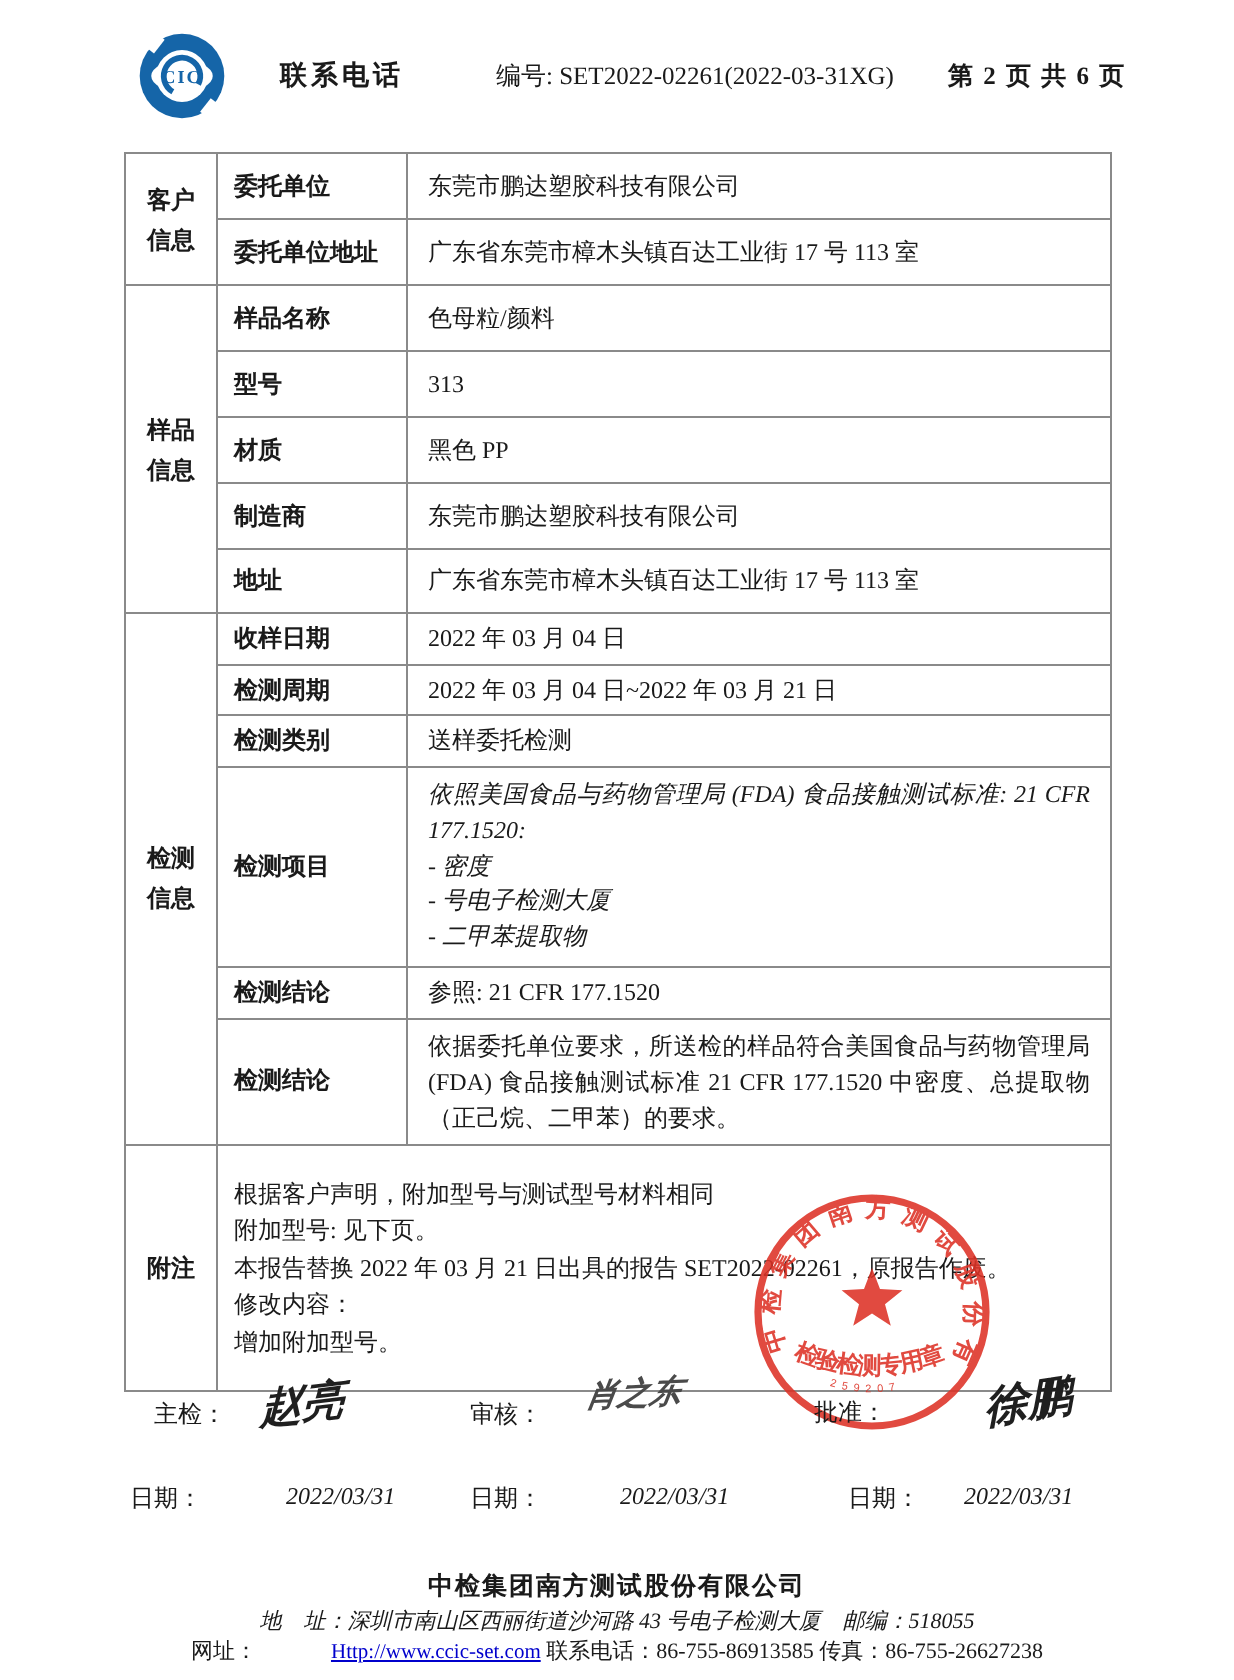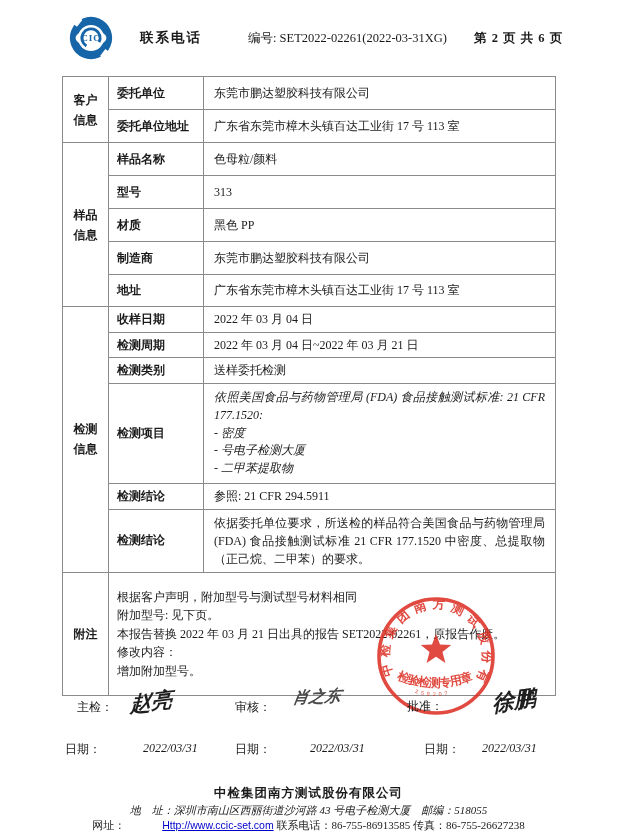--- a/index.html
+++ b/index.html
@@ -47,21 +47,21 @@
   }
   .sig1 { left: 130px; top: 688px; font-size: 21px; transform: rotate(-7deg) skewX(-8deg); }
   .sig2 { left: 293px; top: 687px; font-size: 16px; color: #4a4a4a; transform: rotate(-3deg) skewX(-12deg); }
   .sig3 { left: 492px; top: 686px; font-size: 22px; z-index: 6; transform: rotate(-9deg) skewX(-6deg); }
   .date-val { position: absolute; font-size: 12px; font-style: italic; }
   
   .footer { position: absolute; left: 0; width: 617px; text-align: center; }
   .f-company { top: 785px; font-size: 12.5px; font-weight: bold; letter-spacing: 1px; }
   .f-addr { top: 803px; font-size: 11px; font-style: italic; }
   .f-web { top: 818px; font-size: 11px; }
-  .f-web a { color: #0000cc; text-decoration: underline; font-family: Liberation Sans, sans-serif; font-size: 10.5px; padding-left: 37px; }
+  .f-web a { color: #0000cc; text-decoration: underline; font-family: Liberation Serif, serif; font-size: 10.5px; padding-left: 37px; }
 </style>
 </head>
 <body>
 
 <svg class="logo" viewBox="0 0 60 52">
   <circle cx="30" cy="26" r="22" fill="#1565a8"></circle>
   <circle cx="30" cy="26" r="13.5" fill="#ffffff"></circle>
   <rect x="6" y="2" width="14" height="9" fill="#ffffff" transform="rotate(38 13 6)"></rect>
   <rect x="41" y="41" width="14" height="9" fill="#ffffff" transform="rotate(38 48 45)"></rect>
   <ellipse cx="30" cy="26" rx="16" ry="8" fill="#ffffff"></ellipse>
@@ -129,21 +129,21 @@
       <td class="fld">检测项目</td>
       <td class="cell-multi">
         <div style="text-align:justify">依照美国食品与药物管理局 (FDA) 食品接触测试标准: 21 CFR 177.1520:</div>
         <div>- 密度</div>
         <div>- 号电子检测大厦</div>
         <div>- 二甲苯提取物</div>
       </td>
     </tr>
     <tr class="h26">
       <td class="fld">检测结论</td>
-      <td class="val">参照: 21 CFR 294.5911</td>
+      <td class="val">参照: 21 CFR 177.1520</td>
     </tr>
     <tr class="h54">
       <td class="fld">检测结论</td>
       <td class="cell-just">依据委托单位要求，所送检的样品符合美国食品与药物管理局 (FDA) 食品接触测试标准 21 CFR 177.1520 中密度、总提取物（正己烷、二甲苯）的要求。</td>
     </tr>
 
     <tr class="h93">
       <td class="sec">附注</td>
       <td class="cell-notes" colspan="2">
         <div>根据客户声明，附加型号与测试型号材料相同</div>

